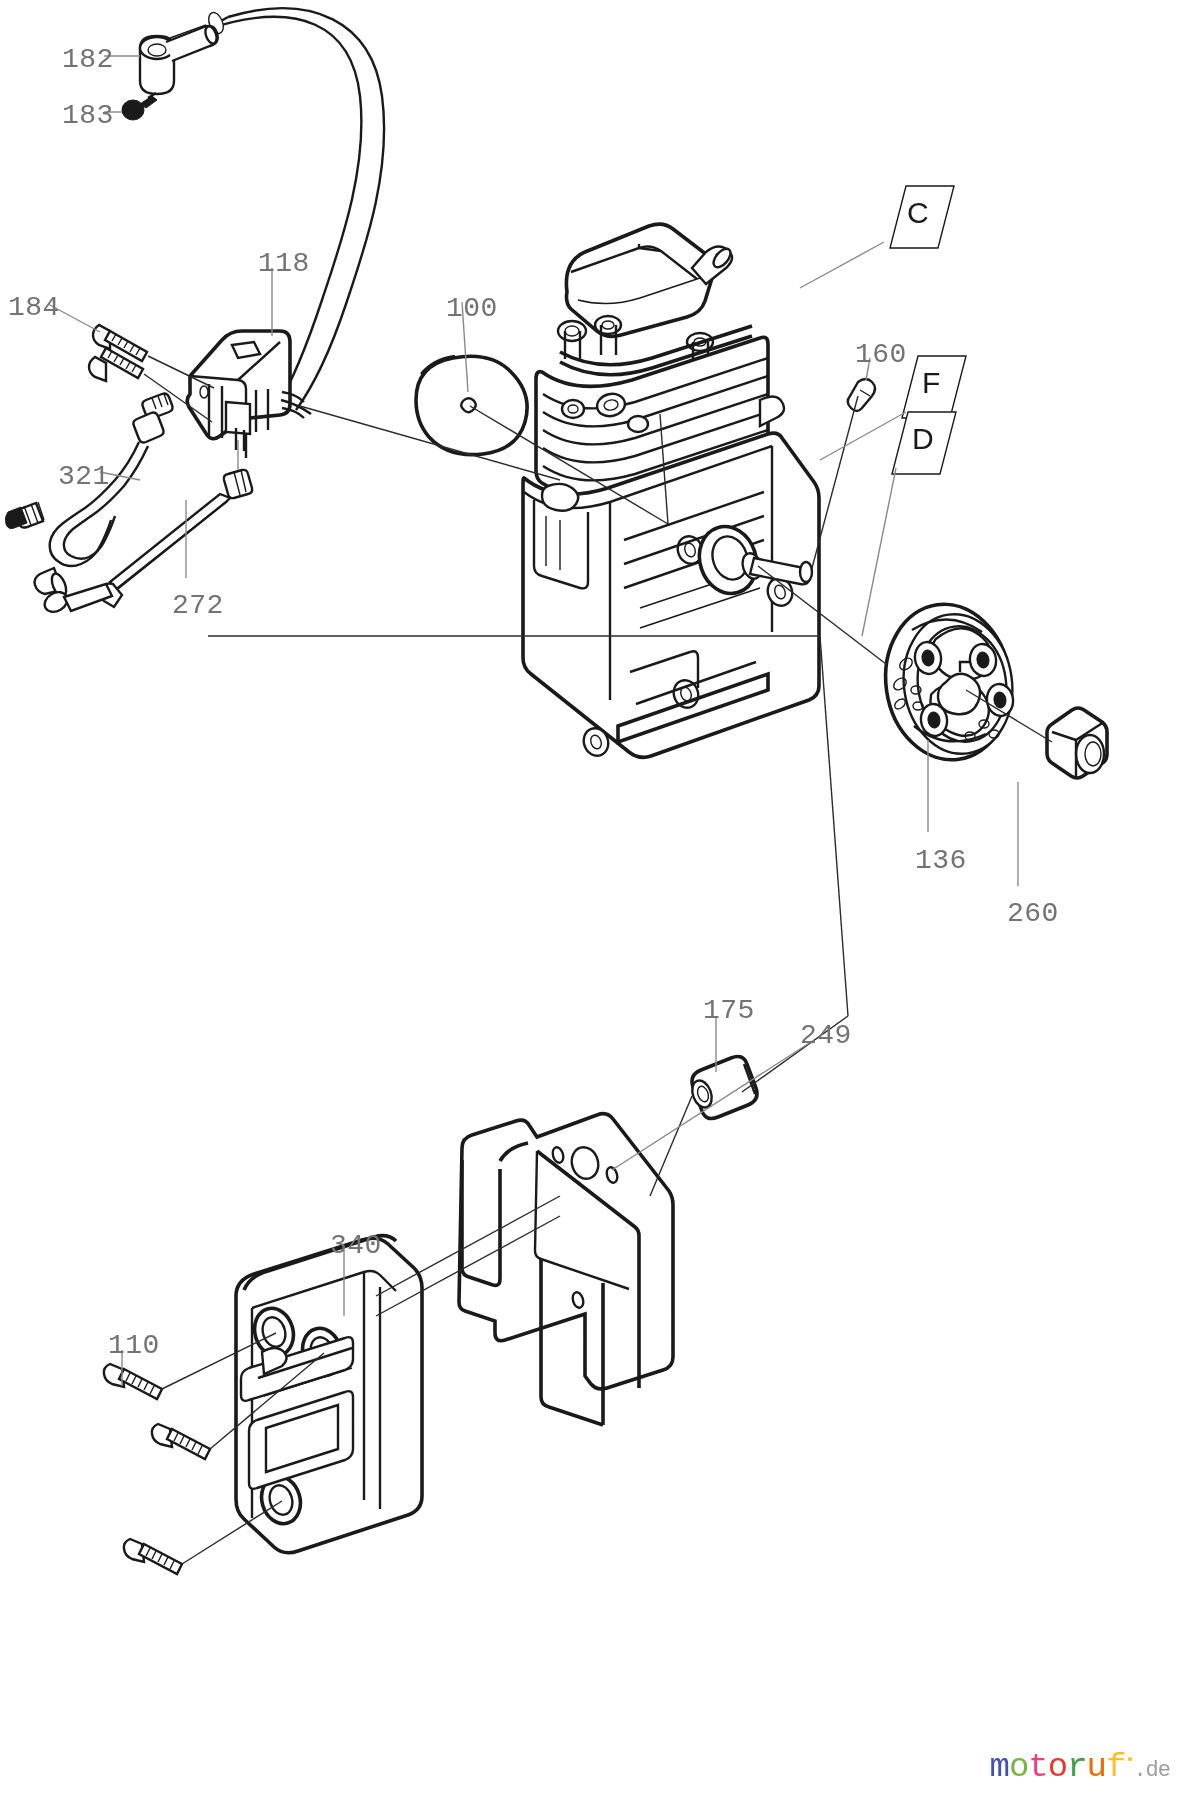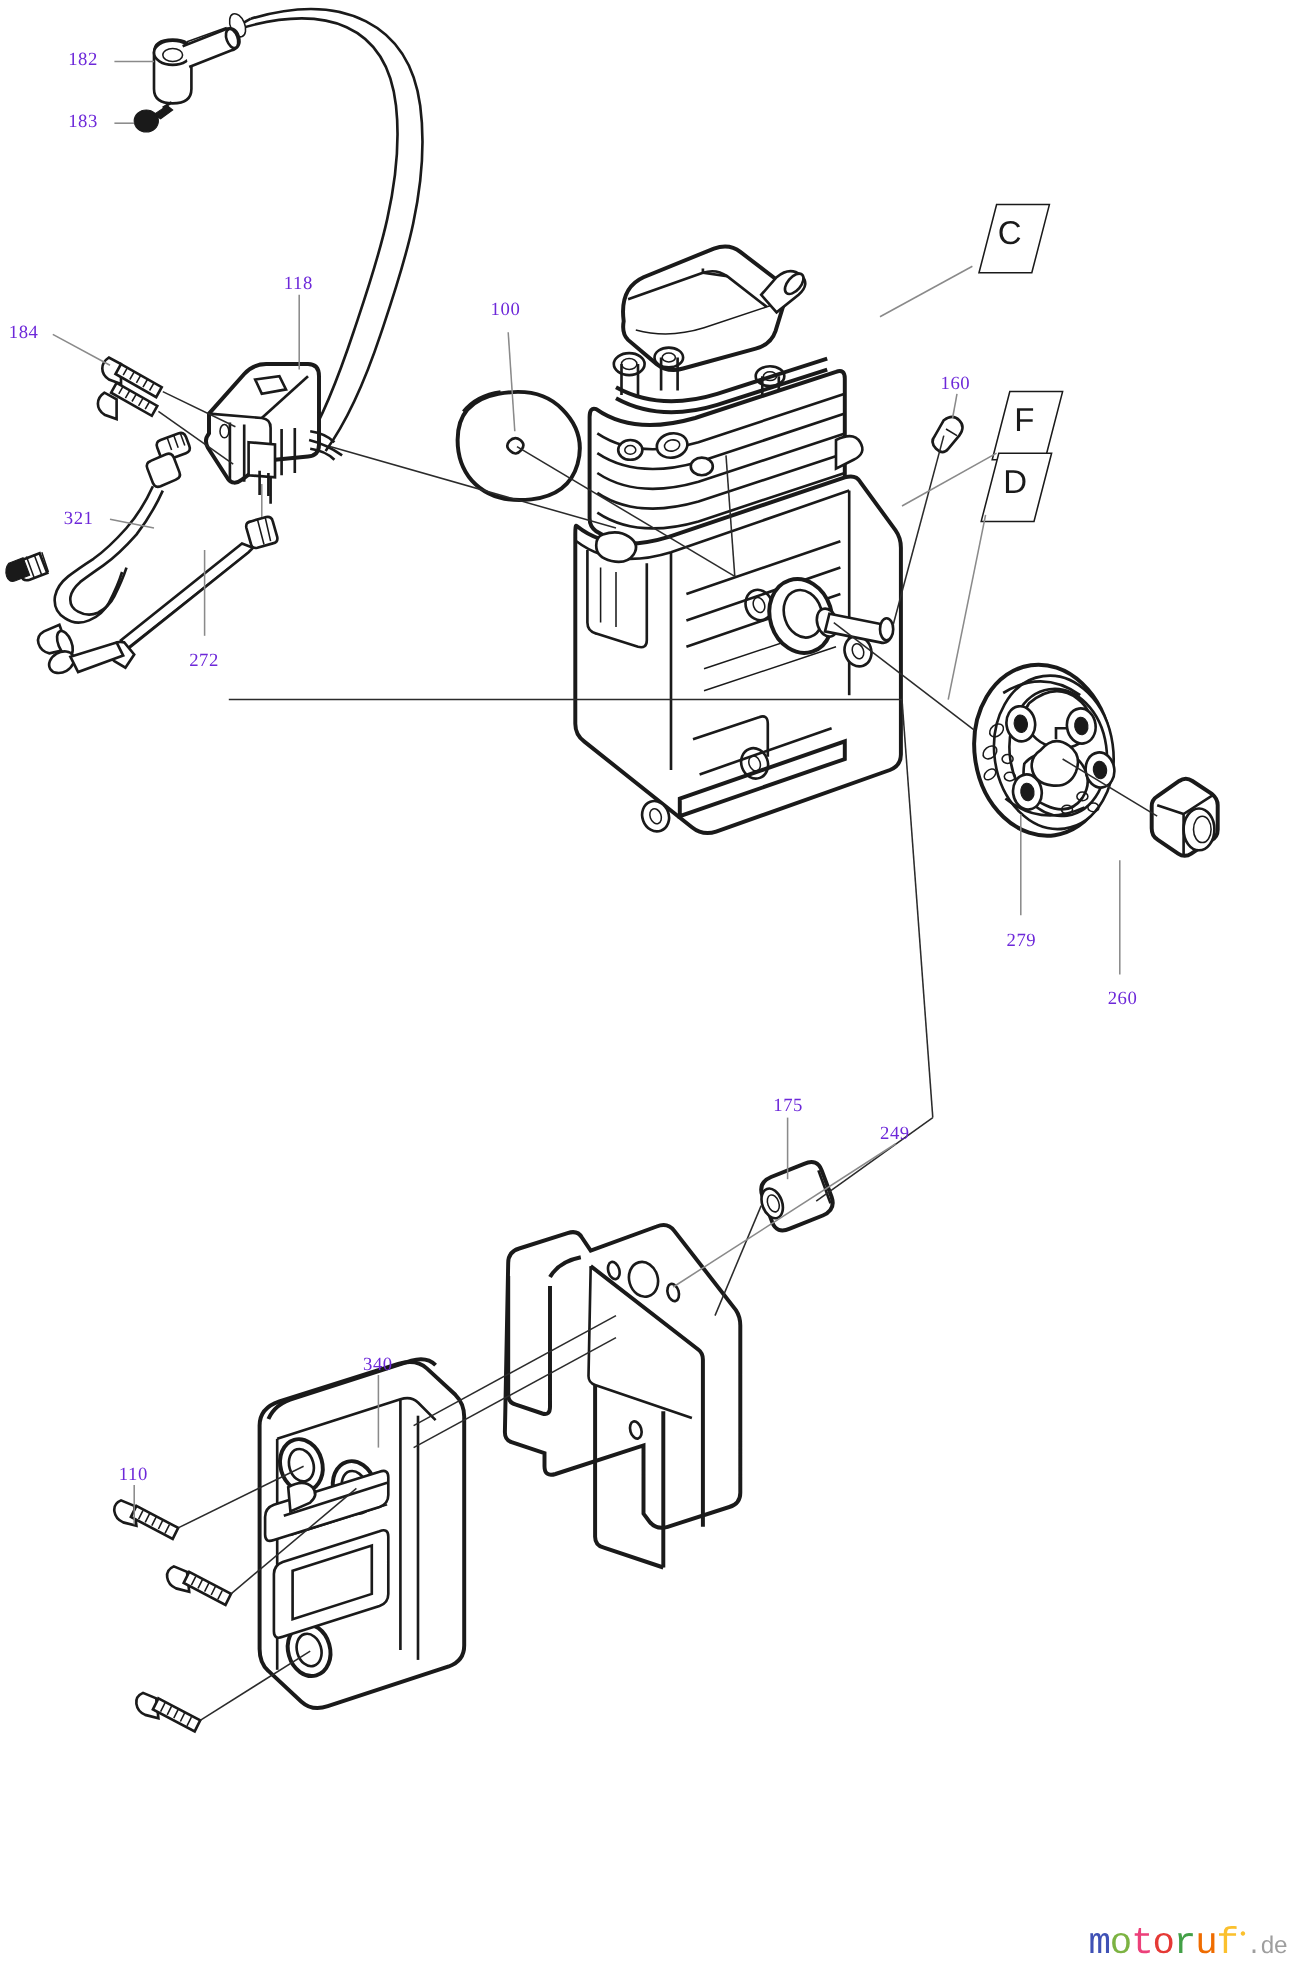--- a/index.html
+++ b/index.html
@@ -1,21 +1,21 @@
 <!DOCTYPE html>
 <html><head>
 <meta charset="utf-8">
 <style>
   html,body{margin:0;padding:0;background:#fff;}
   body{width:1192px;height:1800px;position:relative;overflow:hidden;
        font-family:"Liberation Sans",sans-serif;}
   #stage{position:absolute;left:0;top:0;width:1192px;height:1800px;}
   svg{position:absolute;left:0;top:0;width:1192px;height:1800px;}
-  .lbl{position:absolute;font-family:Liberation Serif, serif;font-size:17px;
-       color:#6d28d9;letter-spacing:.5px;white-space:nowrap;}
+  .lbl{position:absolute;font-family:Liberation Mono, monospace;font-size:28px;
+       color:#737373;letter-spacing:.5px;white-space:nowrap;}
   .refbox{position:absolute;font-family:"Liberation Sans",sans-serif;font-size:30px;
           color:#1a1a1a;}
   #wm{position:absolute;right:22px;bottom:14px;font-family:Liberation Mono, monospace;
       font-size:34px;letter-spacing:-1px;white-space:nowrap;}
   #wm span{display:inline-block;}
   .wdot{font-size:15px;vertical-align:super;}
 </style>
 </head>
 <body>
 
@@ -370,23 +370,23 @@
     <path class="ldg" d="M896,468 L862,636"></path>
   </g>
 </svg>
 
 <div class="lbl" style="left:62px;top:44px">182</div>
 <div class="lbl" style="left:62px;top:100px">183</div>
 <div class="lbl" style="left:8px;top:292px">184</div>
 <div class="lbl" style="left:58px;top:461px">321</div>
 <div class="lbl" style="left:172px;top:590px">272</div>
 <div class="lbl" style="left:258px;top:248px">118</div>
-<div class="lbl" style="left:446px;top:271px">100</div>
+<div class="lbl" style="left:446px;top:293px">100</div>
 <div class="lbl" style="left:855px;top:339px">160</div>
-<div class="lbl" style="left:915px;top:845px">279</div>
+<div class="lbl" style="left:915px;top:845px">136</div>
 <div class="lbl" style="left:1007px;top:898px">260</div>
 <div class="lbl" style="left:800px;top:1020px">249</div>
 <div class="lbl" style="left:703px;top:995px">175</div>
 <div class="lbl" style="left:330px;top:1230px">340</div>
 <div class="lbl" style="left:108px;top:1330px">110</div>
 
 <div class="refbox" style="left:907px;top:196px">C</div>
 <div class="refbox" style="left:922px;top:366px">F</div>
 <div class="refbox" style="left:912px;top:422px">D</div>
 

